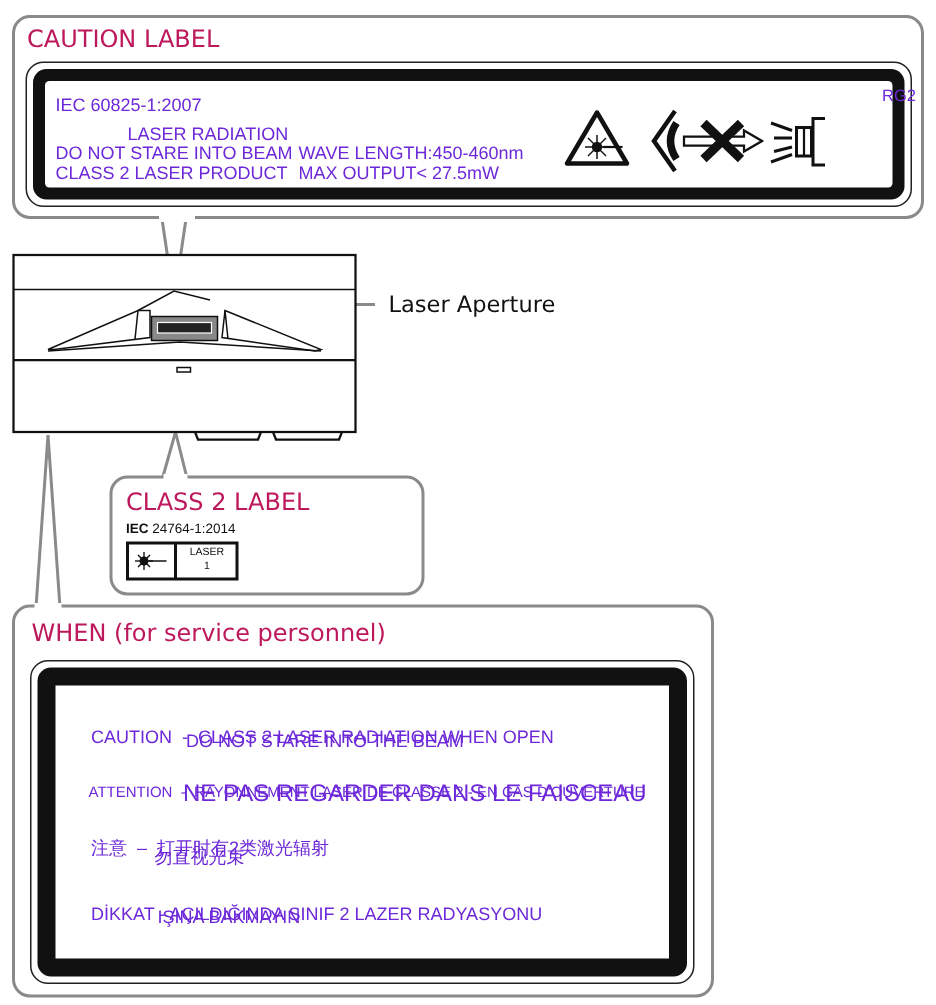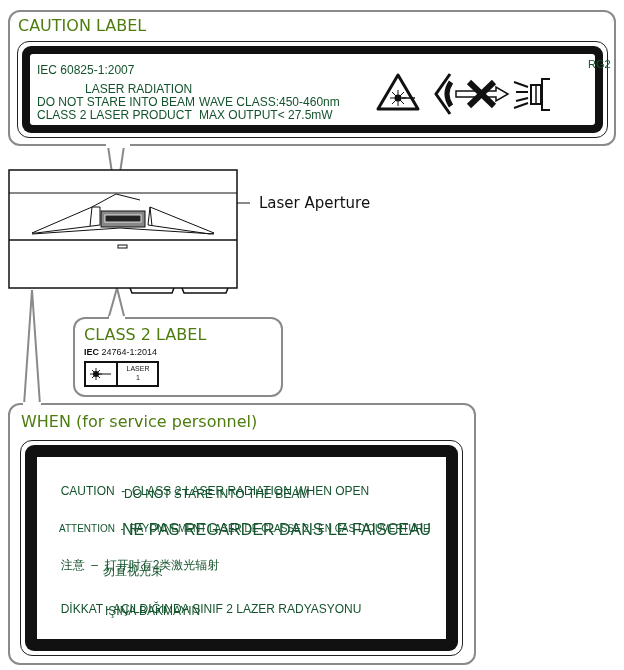--- a/index.html
+++ b/index.html
@@ -1,23 +1,23 @@
 <!DOCTYPE html>
 <html><head>
 <meta charset="utf-8">
 <style>
   html,body{margin:0;padding:0;background:#fff;}
   body{width:624px;height:670px;position:relative;overflow:hidden;font-family:"DejaVu Sans",sans-serif;color:#111;}
   .abs{position:absolute;}
   .callout{position:absolute;border:2px solid #8a8a8a;border-radius:12px;background:#fff;box-sizing:border-box;}
-  .callout-title{position:absolute;font-family:"DejaVu Sans",sans-serif;font-size:16px;color:#4d7c0f;white-space:nowrap;}
+  .callout-title{position:absolute;font-family:"DejaVu Sans",sans-serif;font-size:16px;color:#be185d;white-space:nowrap;}
   .label-outer{position:absolute;border:1.5px solid #222;border-radius:12px;box-sizing:border-box;background:#fff;}
   .label-black{position:absolute;background:#111;border-radius:9px;}
   .label-white{position:absolute;background:#fff;}
-  .ltxt{position:absolute;font-family:"Liberation Sans",sans-serif;font-size:12px;line-height:13px;white-space:pre;color:#14532d;transform-origin:left top;}
+  .ltxt{position:absolute;font-family:"Liberation Sans",sans-serif;font-size:12px;line-height:13px;white-space:pre;color:#6d28d9;transform-origin:left top;}
   svg{position:absolute;overflow:visible;}
 </style>
 </head>
 <body>
 
 <svg width="624" height="670" style="left:0;top:0;">
 
   <polyline points="108,146 116,200 124,146" fill="none" stroke="#8a8a8a" stroke-width="2"></polyline>
 
   <polyline points="108,320 117,288 125,320" fill="none" stroke="#8a8a8a" stroke-width="2"></polyline>
@@ -35,21 +35,21 @@
 <div class="callout-title" style="left:18px;top:16px;">CAUTION LABEL</div>
 
 <div class="label-outer" style="left:17px;top:41px;width:591px;height:97px;">
   <div class="label-black" style="left:4px;top:4px;right:4px;bottom:4px;"></div>
   <div class="label-white" style="left:12px;top:12px;right:12px;bottom:12px;border-radius:3px;"></div>
 </div>
 <div class="ltxt" style="left:37px;top:64px;">IEC 60825-1:2007</div>
 <div class="ltxt" style="left:37px;top:83px;margin-left:48px;">LASER RADIATION</div>
 <div class="ltxt" style="left:37px;top:96px;">DO NOT STARE INTO BEAM</div>
 <div class="ltxt" style="left:37px;top:109px;">CLASS 2 LASER PRODUCT</div>
-<div class="ltxt" style="left:199px;top:96px;">WAVE CLASS:450-460nm</div>
+<div class="ltxt" style="left:199px;top:96px;">WAVE LENGTH:450-460nm</div>
 <div class="ltxt" style="left:199px;top:109px;">MAX OUTPUT&lt; 27.5mW</div>
 
 <svg width="46" height="40" style="left:375px;top:72px;">
   <polygon points="23,3 43,37 3,37" fill="#fff" stroke="#111" stroke-width="3" stroke-linejoin="round"></polygon>
   <circle cx="23" cy="26" r="3.5" fill="#111"></circle>
   <g stroke="#111" stroke-width="1">
     <line x1="23" y1="18" x2="23" y2="34"></line>
       <line x1="15" y1="26" x2="31" y2="26"></line>
     <line x1="17" y1="20" x2="29" y2="32"></line>
       <line x1="29" y1="20" x2="17" y2="32"></line>

